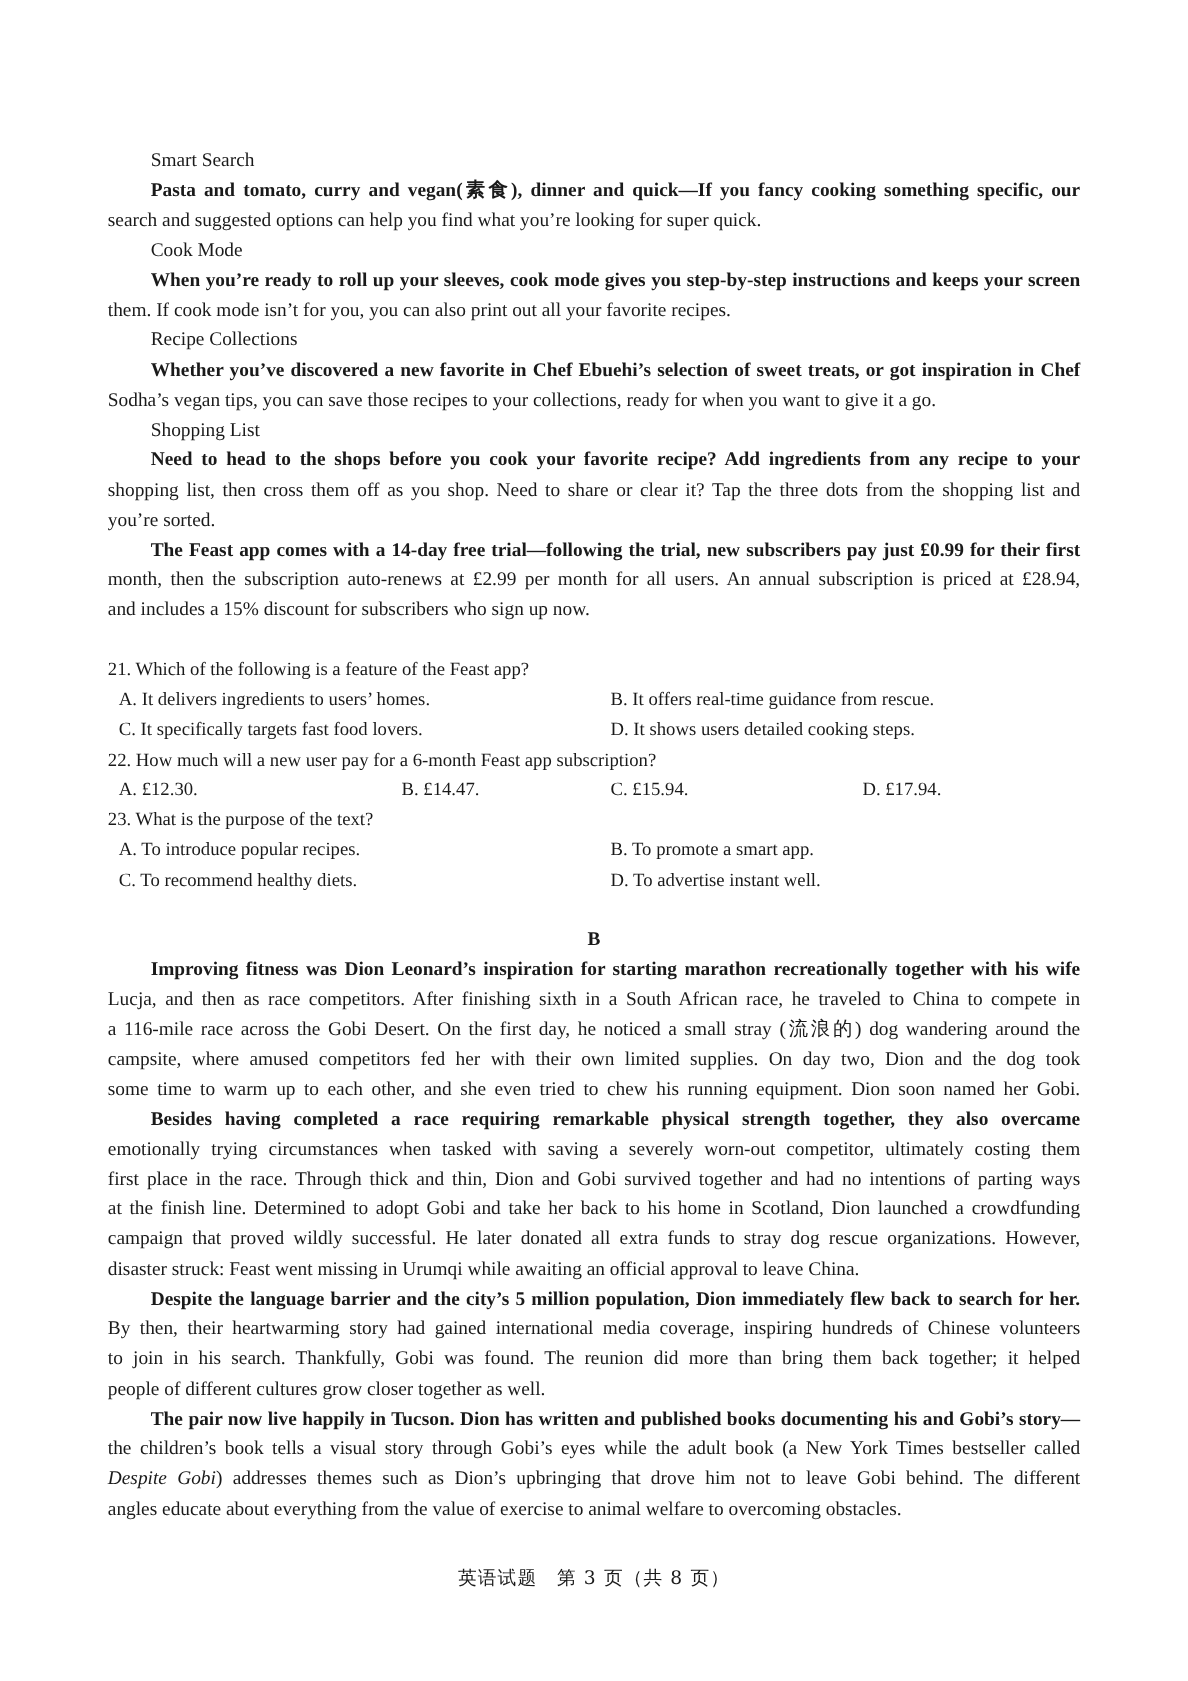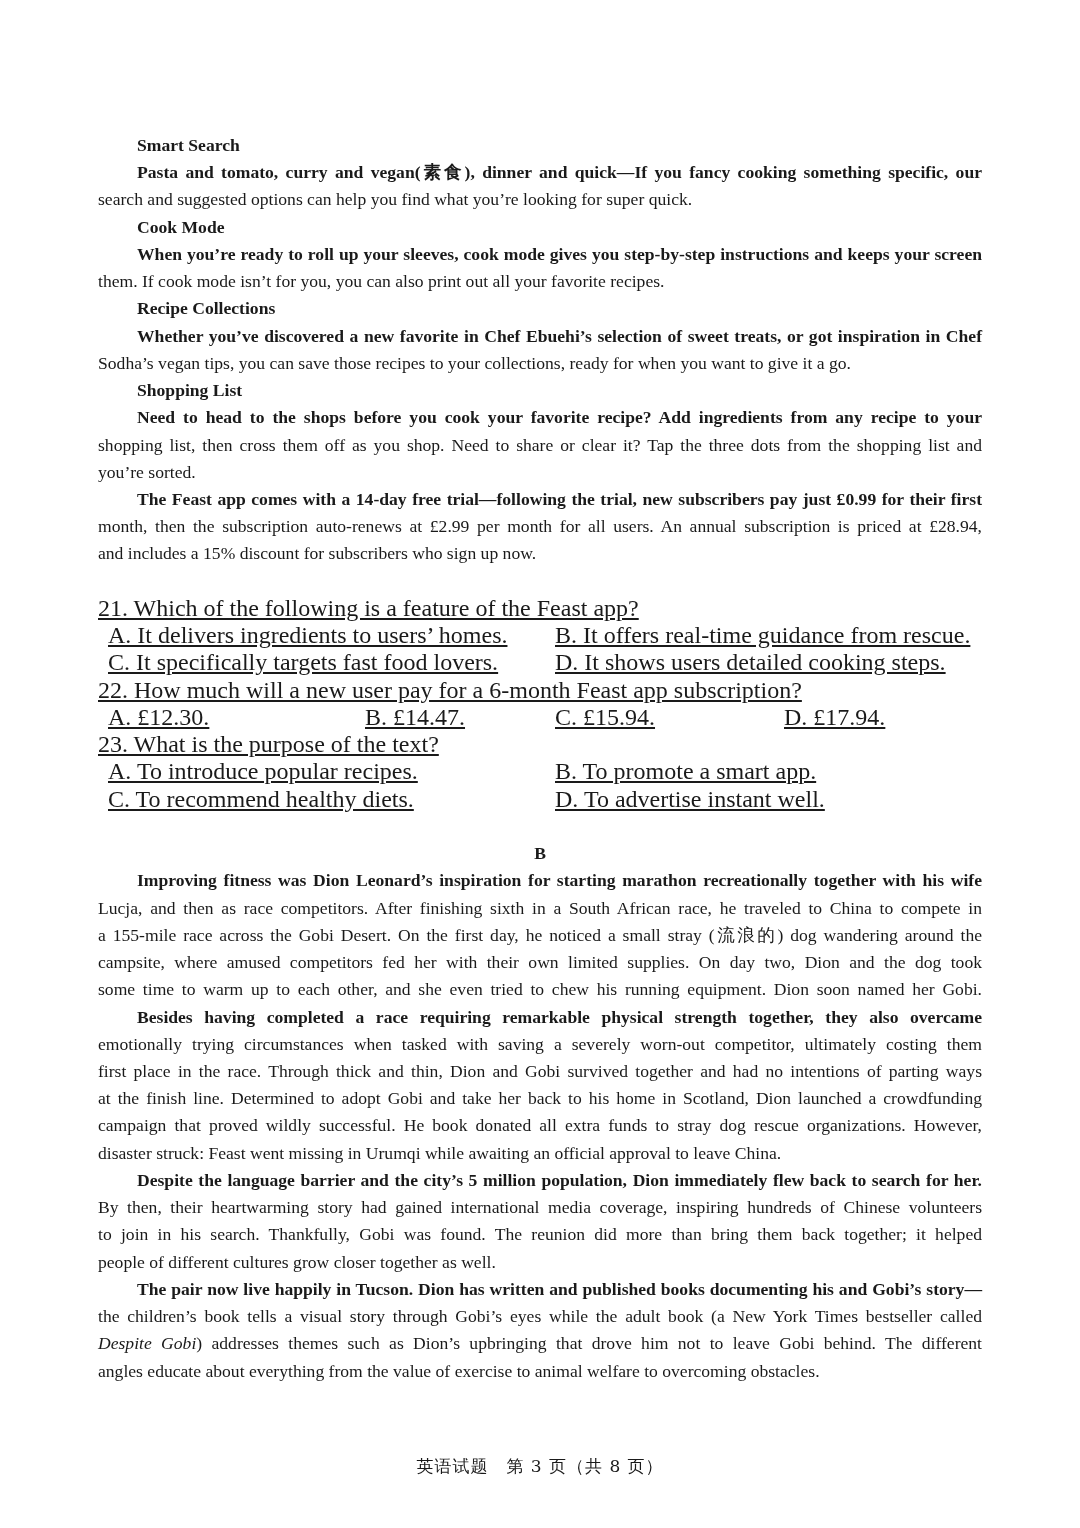--- a/index.html
+++ b/index.html
@@ -8,26 +8,26 @@
       font-family: "Liberation Serif", "DejaVu Serif", serif;
       color: #1a1a1a;
     }
     .page { position: absolute; left: 98px; top: 132px; width: 884px; }
     .line {
       position: absolute; left: 0; width: 884px; height: 27px;
       font-size: 17.6px; line-height: 27px; white-space: nowrap;
     }
     .justify { text-align: justify; text-align-last: justify; }
     .indent { padding-left: 39px; box-sizing: border-box; font-weight: bold; }
-    .heading { font-weight: bold; padding-left: 39px; box-sizing: border-box; }
+    .heading { font-weight: normal; padding-left: 39px; box-sizing: border-box; }
     .center { text-align: center; font-weight: bold; }
-    .q { position: absolute; font-size: 24px; line-height: 27px; white-space: nowrap; text-decoration: underline; }
+    .q { position: absolute; font-size: 17px; line-height: 27px; white-space: nowrap; }
     .footer {
       position: absolute; left: 0; width: 1080px; top: 1423px; text-align: center;
-      font-size: 17px; letter-spacing: 1px; font-family: "DejaVu Serif", serif; margin-top: 32px;
+      font-size: 17px; letter-spacing: 1px; font-family: "DejaVu Serif", serif;
     }
     em { font-style: italic; }
   </style>
 </head>
 <body>
 
 <div class="page">
 
   <div class="line heading" style="top:0px">Smart Search</div>
   <div class="line justify indent" style="top:27px">Pasta and tomato, curry and vegan(素食), dinner and quick—If you fancy cooking something specific, our</div>
@@ -65,29 +65,29 @@
   <div class="q" style="top:599px; left:0">23. What is the purpose of the text?</div>
   <div class="q" style="top:626px; left:10px">A. To introduce popular recipes.</div>
   <div class="q" style="top:626px; left:457px">B. To promote a smart app.</div>
   <div class="q" style="top:654px; left:10px">C. To recommend healthy diets.</div>
   <div class="q" style="top:654px; left:457px">D. To advertise instant well.</div>
 
   <div class="line center" style="top:708px">B</div>
 
   <div class="line justify indent" style="top:735px">Improving fitness was Dion Leonard’s inspiration for starting marathon recreationally together with his wife</div>
   <div class="line justify" style="top:763px">Lucja, and then as race competitors. After finishing sixth in a South African race, he traveled to China to compete in</div>
-  <div class="line justify" style="top:790px">a 155-mile race across the Gobi Desert. On the first day, he noticed a small stray (流浪的) dog wandering around the</div>
+  <div class="line justify" style="top:790px">a 116-mile race across the Gobi Desert. On the first day, he noticed a small stray (流浪的) dog wandering around the</div>
   <div class="line justify" style="top:817px">campsite, where amused competitors fed her with their own limited supplies. On day two, Dion and the dog took</div>
   <div class="line justify" style="top:844px">some time to warm up to each other, and she even tried to chew his running equipment. Dion soon named her Gobi.</div>
 
   <div class="line justify indent" style="top:872px">Besides having completed a race requiring remarkable physical strength together, they also overcame</div>
   <div class="line justify" style="top:899px">emotionally trying circumstances when tasked with saving a severely worn-out competitor, ultimately costing them</div>
   <div class="line justify" style="top:926px">first place in the race. Through thick and thin, Dion and Gobi survived together and had no intentions of parting ways</div>
   <div class="line justify" style="top:953px">at the finish line. Determined to adopt Gobi and take her back to his home in Scotland, Dion launched a crowdfunding</div>
-  <div class="line justify" style="top:980px">campaign that proved wildly successful. He book donated all extra funds to stray dog rescue organizations. However,</div>
+  <div class="line justify" style="top:980px">campaign that proved wildly successful. He later donated all extra funds to stray dog rescue organizations. However,</div>
   <div class="line" style="top:1008px">disaster struck: Feast went missing in Urumqi while awaiting an official approval to leave China.</div>
 
   <div class="line justify indent" style="top:1035px">Despite the language barrier and the city’s 5 million population, Dion immediately flew back to search for her.</div>
   <div class="line justify" style="top:1062px">By then, their heartwarming story had gained international media coverage, inspiring hundreds of Chinese volunteers</div>
   <div class="line justify" style="top:1089px">to join in his search. Thankfully, Gobi was found. The reunion did more than bring them back together; it helped</div>
   <div class="line" style="top:1117px">people of different cultures grow closer together as well.</div>
 
   <div class="line justify indent" style="top:1144px">The pair now live happily in Tucson. Dion has written and published books documenting his and Gobi’s story—</div>
   <div class="line justify" style="top:1171px">the children’s book tells a visual story through Gobi’s eyes while the adult book (a New York Times bestseller called</div>
   <div class="line justify" style="top:1198px"><em>Despite Gobi</em><span>) addresses themes such as Dion’s upbringing that drove him not to leave Gobi behind. The different</span></div>

